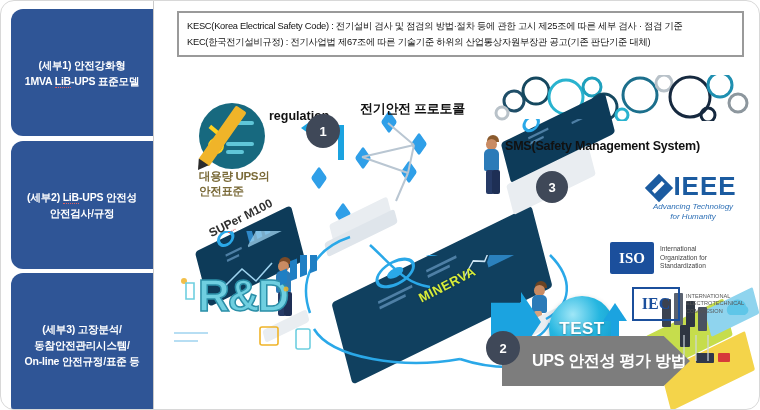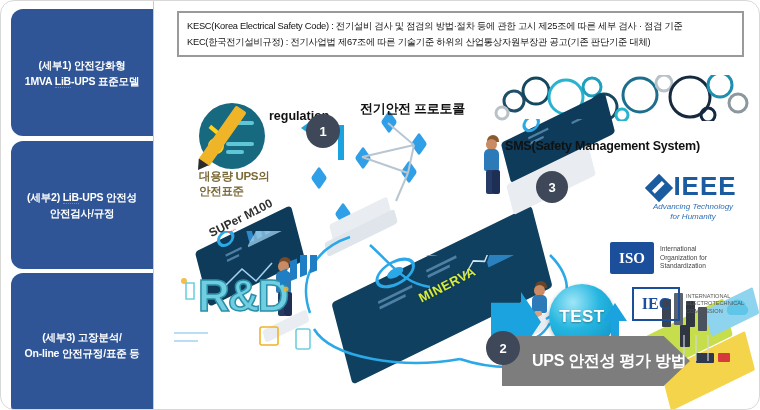--- a/index.html
+++ b/index.html
@@ -83,21 +83,21 @@
   .rb2{left:72px;top:83px;width:28px;}
   .rb3{left:72px;top:91px;width:18px;}
   .pencil{position:absolute;left:62px;top:44px;width:13px;height:66px;
           background:linear-gradient(#f0b429,#f0b429);transform:rotate(35deg);
           border-radius:2px;}
   .pencil:after{content:"";position:absolute;left:0;bottom:-9px;width:0;height:0;
           border-left:6.5px solid transparent;border-right:6.5px solid transparent;
           border-top:10px solid #2b2b2b;}
 
   
-  .test{position:absolute;left:395px;top:225px;width:66px;height:66px;border-radius:50%;
+  .test{position:absolute;left:395px;top:237px;width:66px;height:66px;border-radius:50%;
         background:radial-gradient(circle at 36% 28%,#9fe6f7 0%,#25b6e0 42%,#0b8bc0 100%);
         box-shadow:0 2px 5px rgba(0,0,0,.25);
         display:flex;align-items:center;justify-content:center;
         color:#fff;font-weight:bold;font-size:17px;letter-spacing:.5px;
         text-shadow:0 1px 2px rgba(0,0,0,.35);}
 
   
   .ieee{position:absolute;left:478px;top:112px;width:122px;text-align:center;}
   .ieee .w{font-weight:bold;font-size:26px;color:#1b5ba0;letter-spacing:1px;
            font-family:Liberation Sans, sans-serif;}
@@ -164,20 +164,21 @@
     <div class="side-box sb2">
       <div class="inner">
         <div><span>(세부2) </span><u>LiB</u><span>-UPS 안전성</span></div>
         <div>안전검사/규정</div>
       </div>
     </div>
 
     <div class="side-box sb3">
       <div class="inner">
         <div>(세부3) 고장분석/</div>
+        <div>동참안전관리시스템/</div>
         <div>On-line 안전규정/표준 등</div>
       </div>
     </div>
   </div>
 
   <div class="note">
     <div class="line">KESC(Korea Electrical Safety Code) : 전기설비 검사 및 점검의 방법·절차 등에 관한 고시 제25조에 따른 세부 검사 · 점검 기준</div>
     <div class="line">KEC(한국전기설비규정) : 전기사업법 제67조에 따른 기술기준 하위의 산업통상자원부장관 공고(기존 판단기준 대체)</div>
   </div>
 

